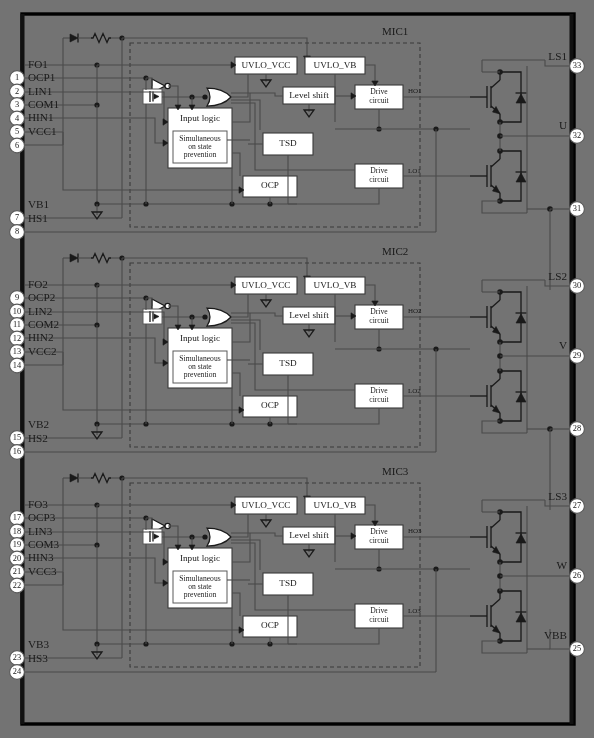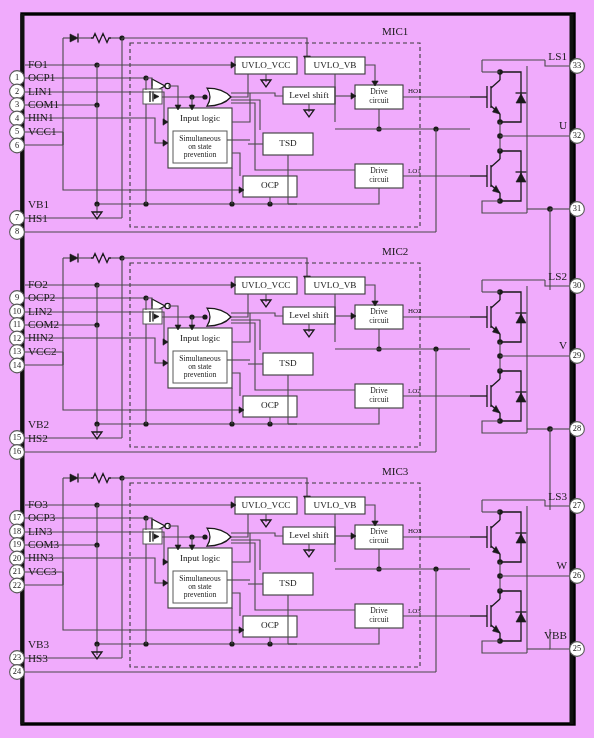--- a/index.html
+++ b/index.html
@@ -4,21 +4,21 @@
 <style>
   html, body {
     margin: 0;
     padding: 0;
     background: #ffffff;
   }
   #root {
     position: relative;
     width: 594px;
     height: 738px;
-    background: #f0abfc;
+    background: #737373;
     font-family: "Liberation Serif", "DejaVu Serif", serif;
     overflow: hidden;
   }
   svg { display: block; }
   .wire      { stroke: #4a4a4a; stroke-width: 1.1; fill: none; }
   .blkrect   { fill: #ffffff; stroke: #3a3a3a; stroke-width: 1.1; }
   .blkrect-inner { fill: #ffffff; stroke: #5a5a5a; stroke-width: 1; }
   .dashbox   { fill: none; stroke: #3a3a3a; stroke-width: 1.1; stroke-dasharray: 4 3; }
   .outer     { fill: none; stroke: #000000; stroke-width: 3.4; }
   .pincircle { fill: #ffffff; stroke: #5a5a5a; stroke-width: 1.1; }

